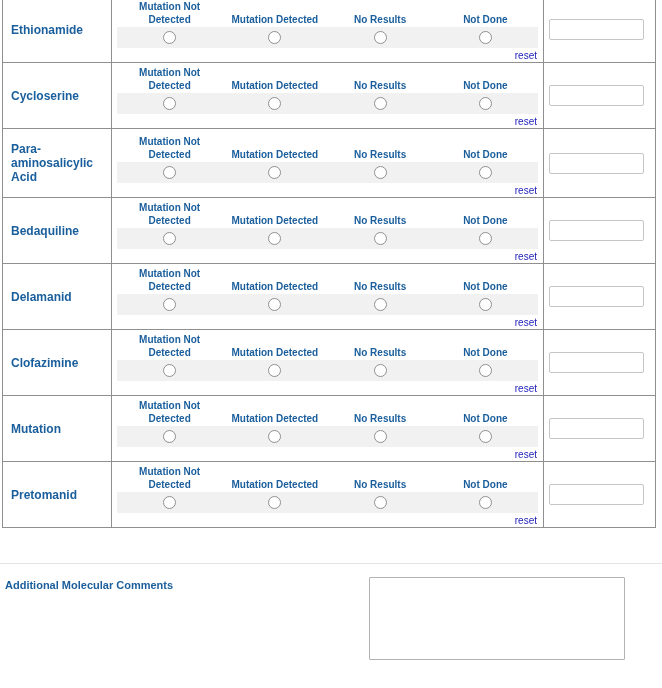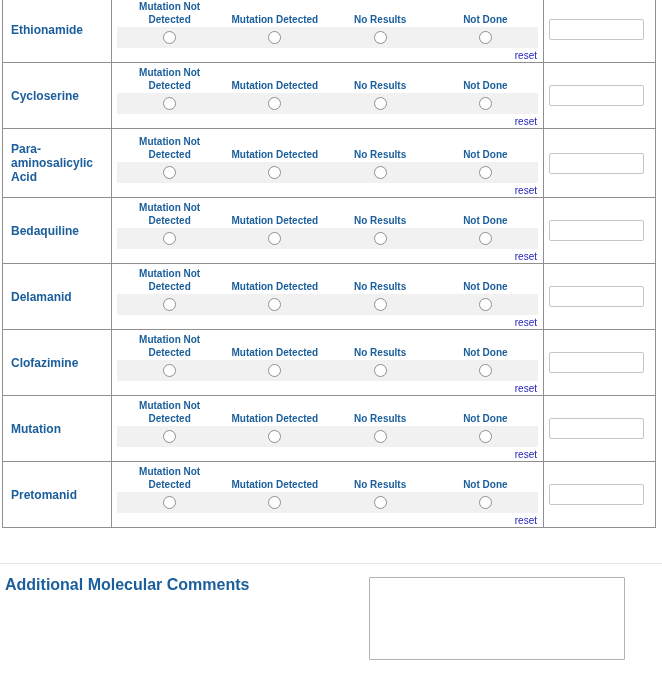--- a/index.html
+++ b/index.html
@@ -45,21 +45,21 @@
   .row-input {
     width:95px; height:21px; border:1px solid #c6c6c6; border-radius:2px;
     background:#ffffff; font-size:12px; padding:0 3px;
     font-family:"Liberation Sans", sans-serif;
   }
 
   
   .divider { position:absolute; left:0; top:563px; width:662px; height:1px; background:#e4e4e4; }
   .comments-label {
     position:absolute; left:5px; top:578px;
-    color:#1a5e9c; font-weight:bold; font-size:16px; line-height:14px;
+    color:#1a5e9c; font-weight:bold; font-size:11px; line-height:14px;
   }
   .comments-textarea {
     position:absolute; left:369px; top:577px; width:256px; height:83px;
     border:1px solid #b3b3b3; border-radius:1px; resize:none;
     font-family:"Liberation Sans", sans-serif; font-size:12px; padding:3px;
   }
   .expand-link {
     position:absolute; left:617px; top:693px;
     font-size:10px; color:#828282; cursor:pointer;
   }

